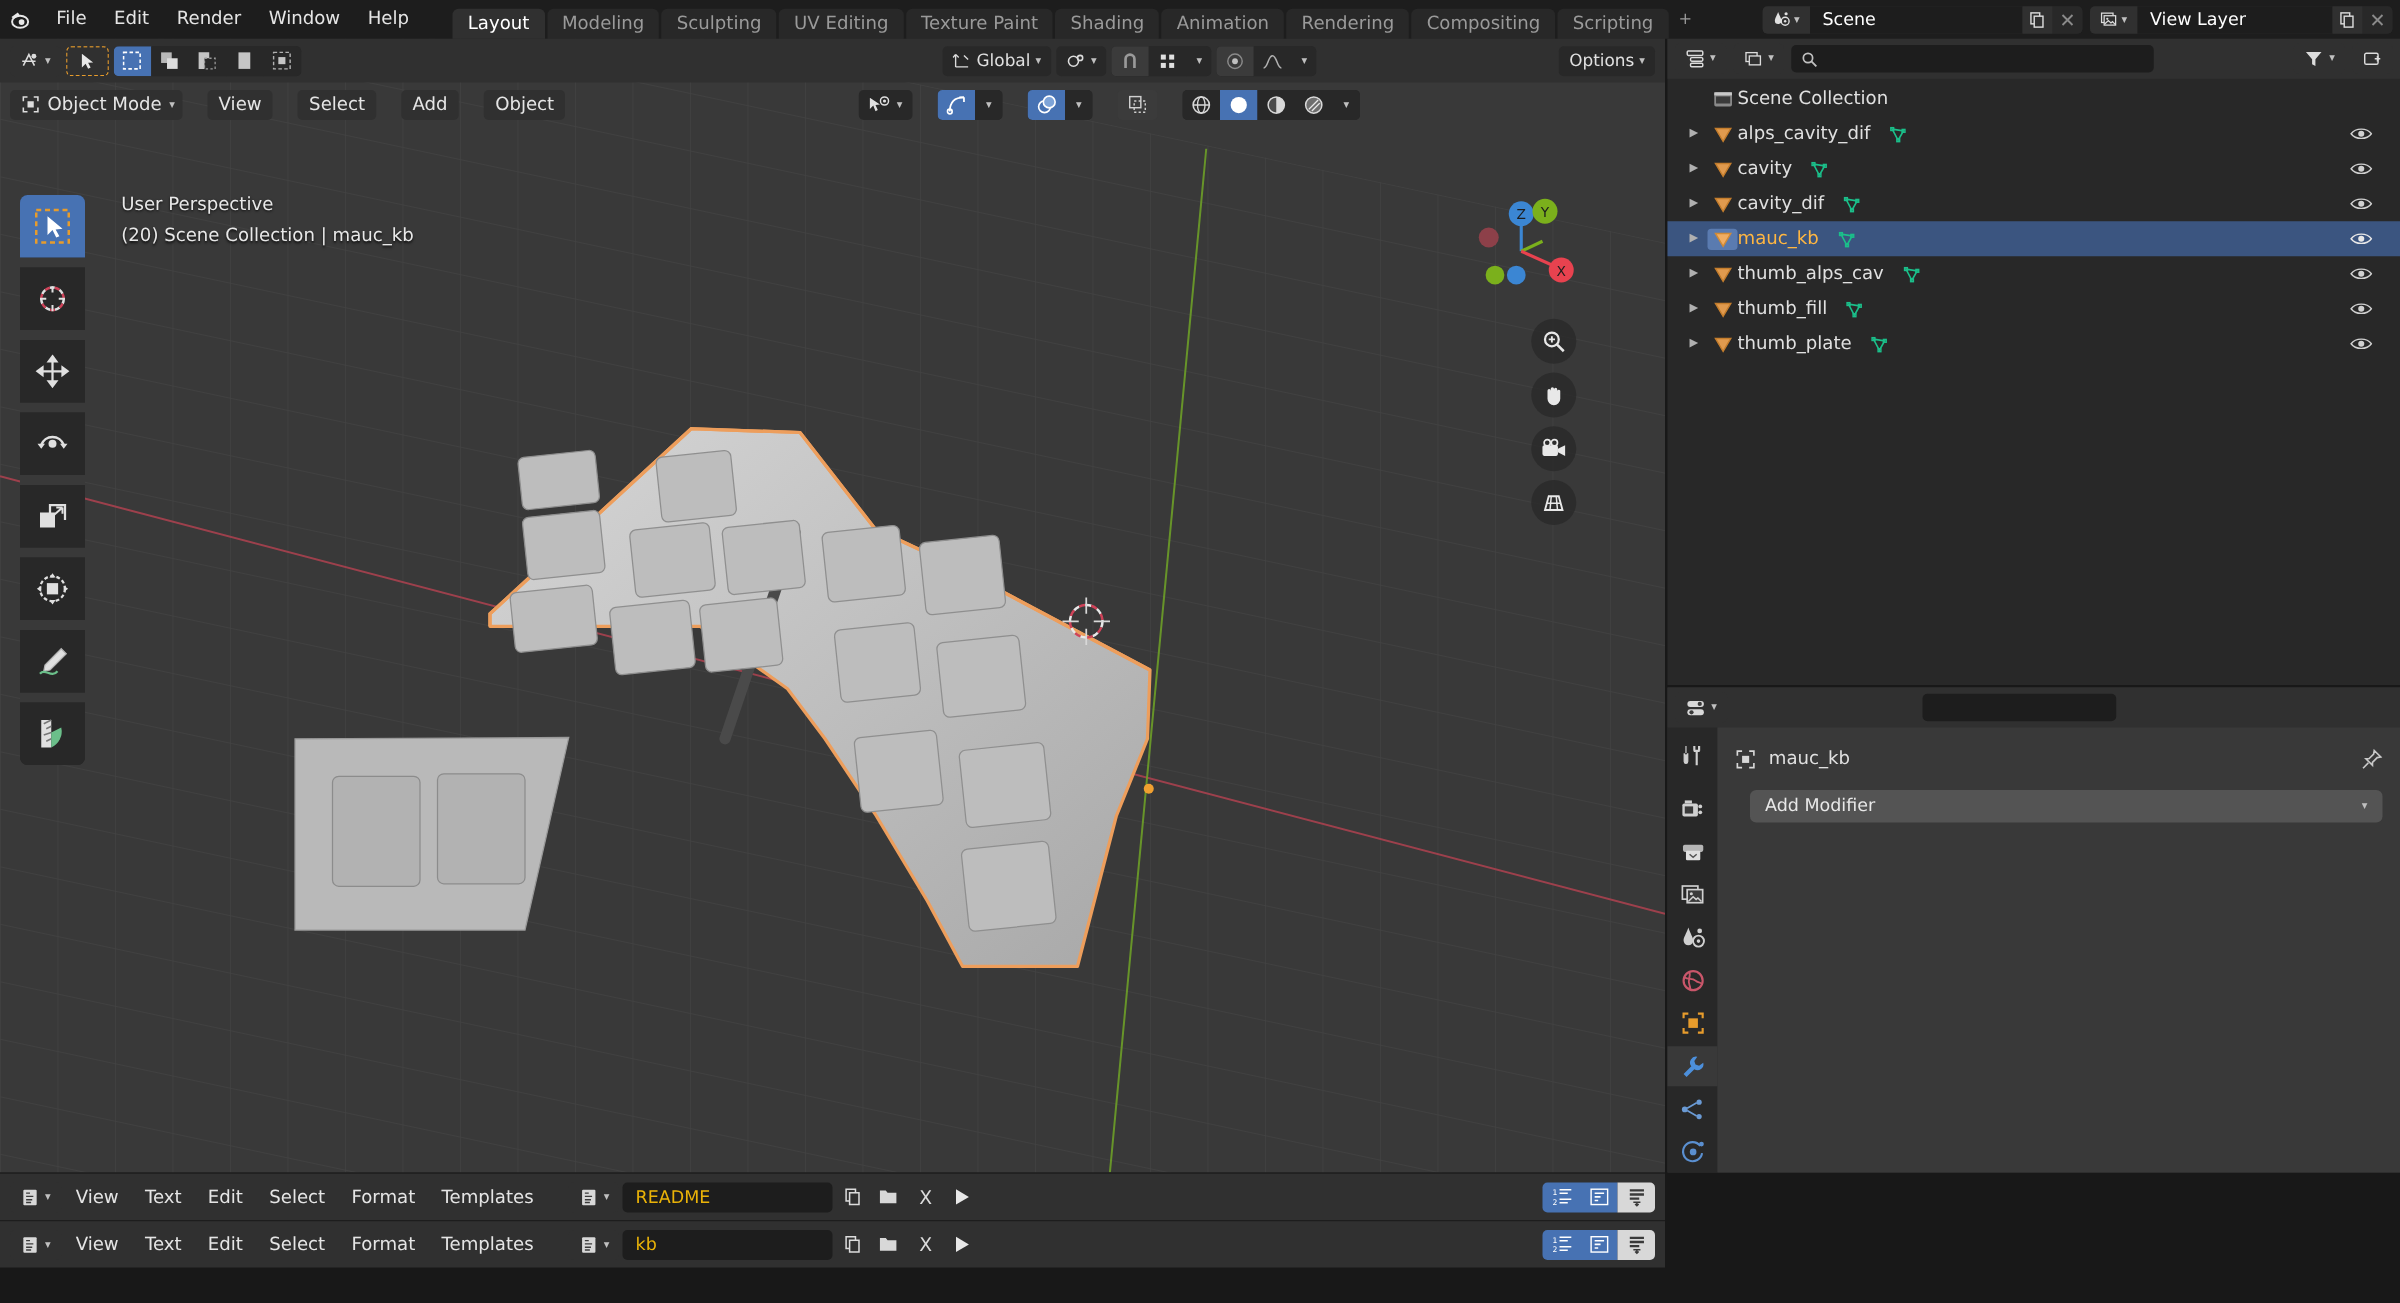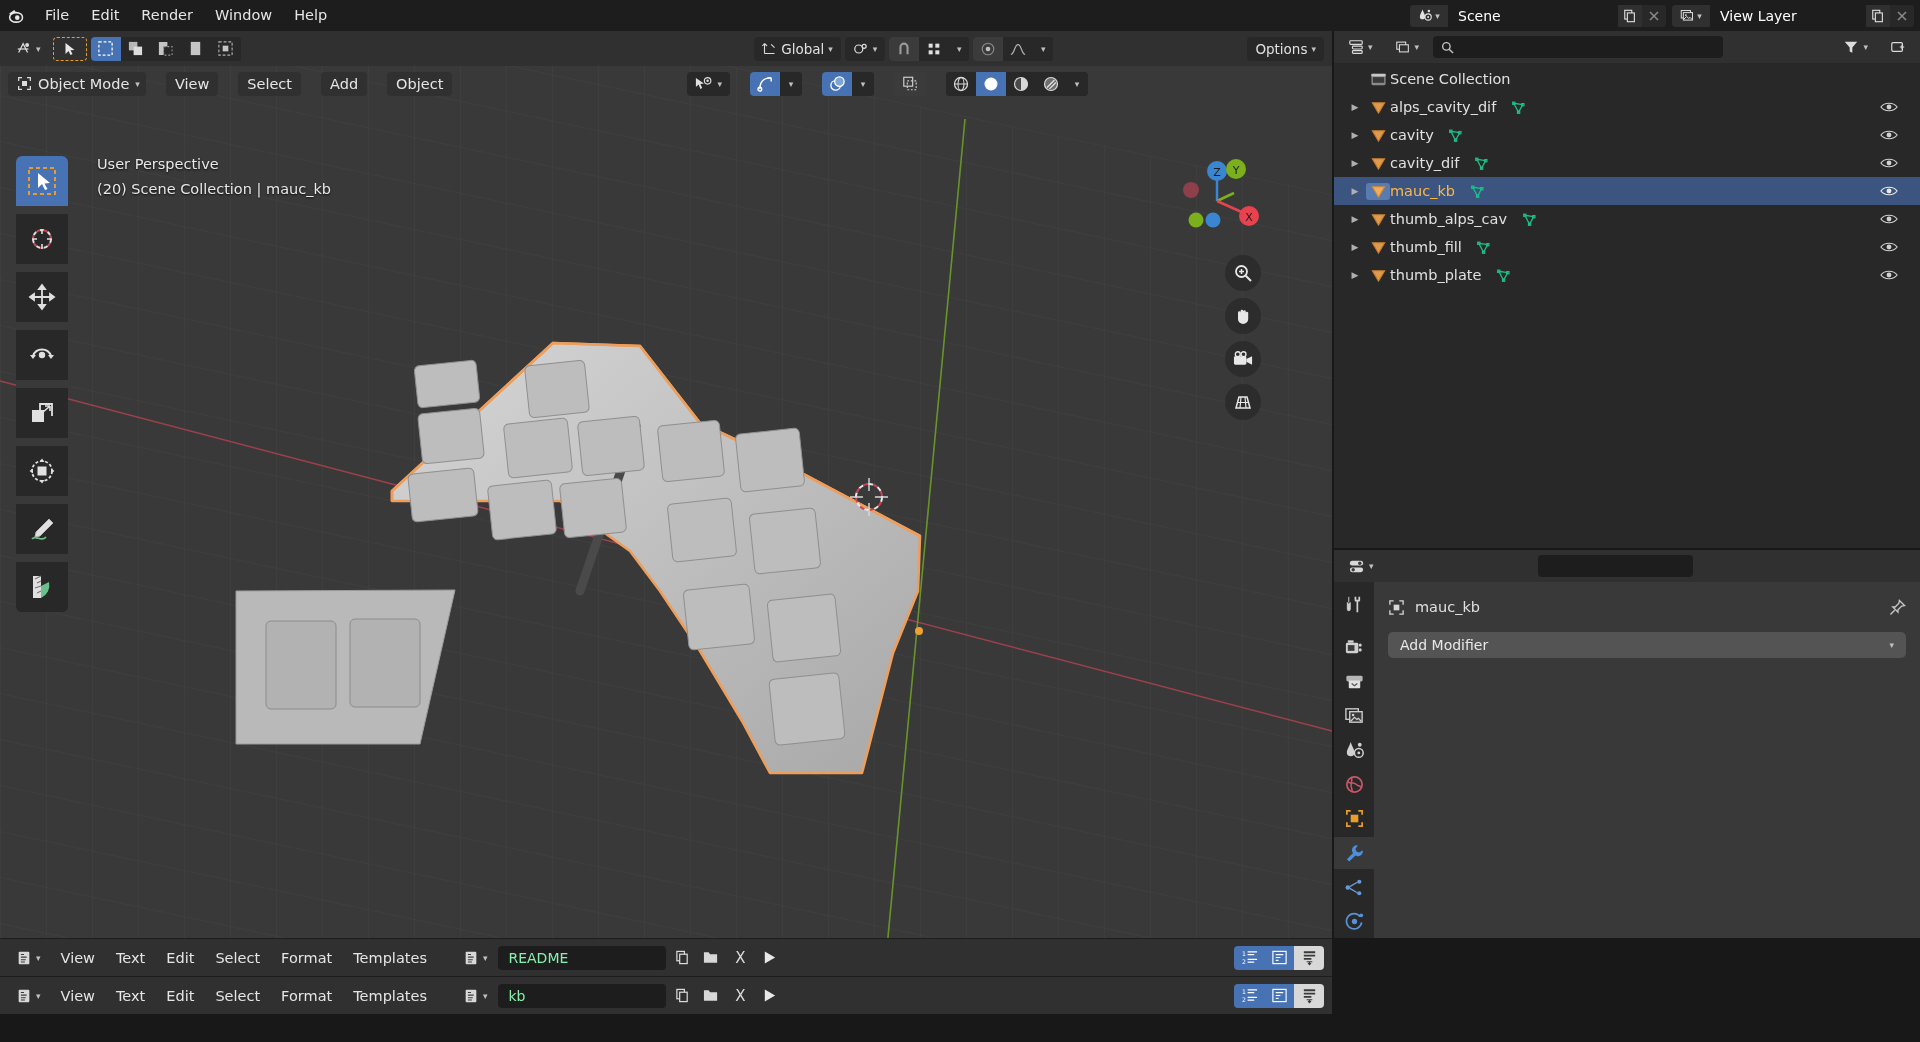--- a/index.html
+++ b/index.html
@@ -83,30 +83,30 @@
   .props { position:absolute; left:1334px; top:550px; width:586px; height:388px; background:#303030; }
   .props-hdr { height:32px; background:#303030; display:flex; align-items:center; padding:0 6px; gap:6px; }
   .props-tabs { position:absolute; left:0; top:32px; width:40px; bottom:0; background:#282828;
                 display:flex; flex-direction:column; align-items:center; padding-top:6px; gap:2px; }
   .ptab { width:40px; height:40px; display:flex; align-items:center; justify-content:center; }
   .ptab.on { background:#393939; }
   .ptab-gap { height:8px; }
   .props-main { position:absolute; left:40px; top:32px; right:0; bottom:0; background:#393939; padding:10px 14px; }
   .breadcrumb { display:flex; align-items:center; gap:10px; color:#e0e0e0; font-size:14.5px; height:30px; }
   .addmod { margin-top:10px; height:26px; background:#545454; border-radius:5px; display:flex; align-items:center;
-            padding:0 12px; color:#e8e8e8; font-size:14px; }
+            padding:0 12px; color:#e8e8e8; font-size:14px;margin-left:12px; }
   .pin { margin-left:auto; }
 
   
   .txted { position:absolute; left:0; width:1332px; height:38px; background:#303030;
            display:flex; align-items:center; padding:0 8px; gap:3px; border-top:1px solid #1d1d1d; }
   .txted.e1 { top:938px; }
   .txted.e2 { top:976px; }
   .te-menu { color:#e5e5e5; font-size:14.5px; padding:0 9px; height:24px; line-height:24px; white-space:nowrap; }
-  .te-field { width:168px; height:24px; background:#1d1d1d; border-radius:4px; color:#86efac;
+  .te-field { width:168px; height:24px; background:#1d1d1d; border-radius:4px; color:#eab308;
               font-size:14px; line-height:24px; padding:0 10px; }
   .te-sq { width:26px; height:24px; background:#303030; display:flex; align-items:center; justify-content:center; }
   .te-right { margin-left:auto; display:flex; align-items:center; }
   .te-tgl { width:30px; height:24px; background:#4772b3; display:flex; align-items:center; justify-content:center; }
   .te-tgl.first { border-radius:4px 0 0 4px; }
   .te-tgl.last { border-radius:0 4px 4px 0; }
 
   
   .status { position:absolute; left:0; top:1014px; width:1920px; height:28px; background:#282828;
             display:flex; align-items:center; padding:0 14px; color:#b5b5b5; font-size:13.5px; gap:8px; }
@@ -128,20 +128,33 @@
         <circle cx="12.3" cy="13.8" r="2.5" fill="#e8e8e8"></circle>
         <path d="M3.5 9.3 9 5.5l1.6 2.1-5.4 3.6z" fill="#e8e8e8"></path>
       </svg>
     </div>
     <div class="menu-item">File</div>
     <div class="menu-item">Edit</div>
     <div class="menu-item">Render</div>
     <div class="menu-item">Window</div>
     <div class="menu-item">Help</div>
 
+    <div class="wsp-tabs">
+      <div class="wsp-tab active">Layout</div>
+      <div class="wsp-tab">Modeling</div>
+      <div class="wsp-tab">Sculpting</div>
+      <div class="wsp-tab">UV Editing</div>
+      <div class="wsp-tab">Texture Paint</div>
+      <div class="wsp-tab">Shading</div>
+      <div class="wsp-tab">Animation</div>
+      <div class="wsp-tab">Rendering</div>
+      <div class="wsp-tab">Compositing</div>
+      <div class="wsp-tab">Scripting</div>
+      <div class="wsp-plus">+</div>
+    </div>
 
     <div class="topbar-right">
       <div class="id-block">
         <div class="id-icon">
           <svg width="15" height="15" viewBox="0 0 20 20">
             <path d="M6 2 C4 7 2.5 9 2.5 11.5 A3.5 3.5 0 0 0 9.5 11.5 C9.5 9 8 7 6 2z" fill="#e0e0e0"></path>
             <circle cx="13.5" cy="12" r="4.2" fill="none" stroke="#e0e0e0" stroke-width="1.5"></circle>
             <circle cx="13.5" cy="12" r="1.3" fill="#e0e0e0"></circle>
             <circle cx="14.5" cy="4" r="1.7" fill="#e0e0e0"></circle>
           </svg>

